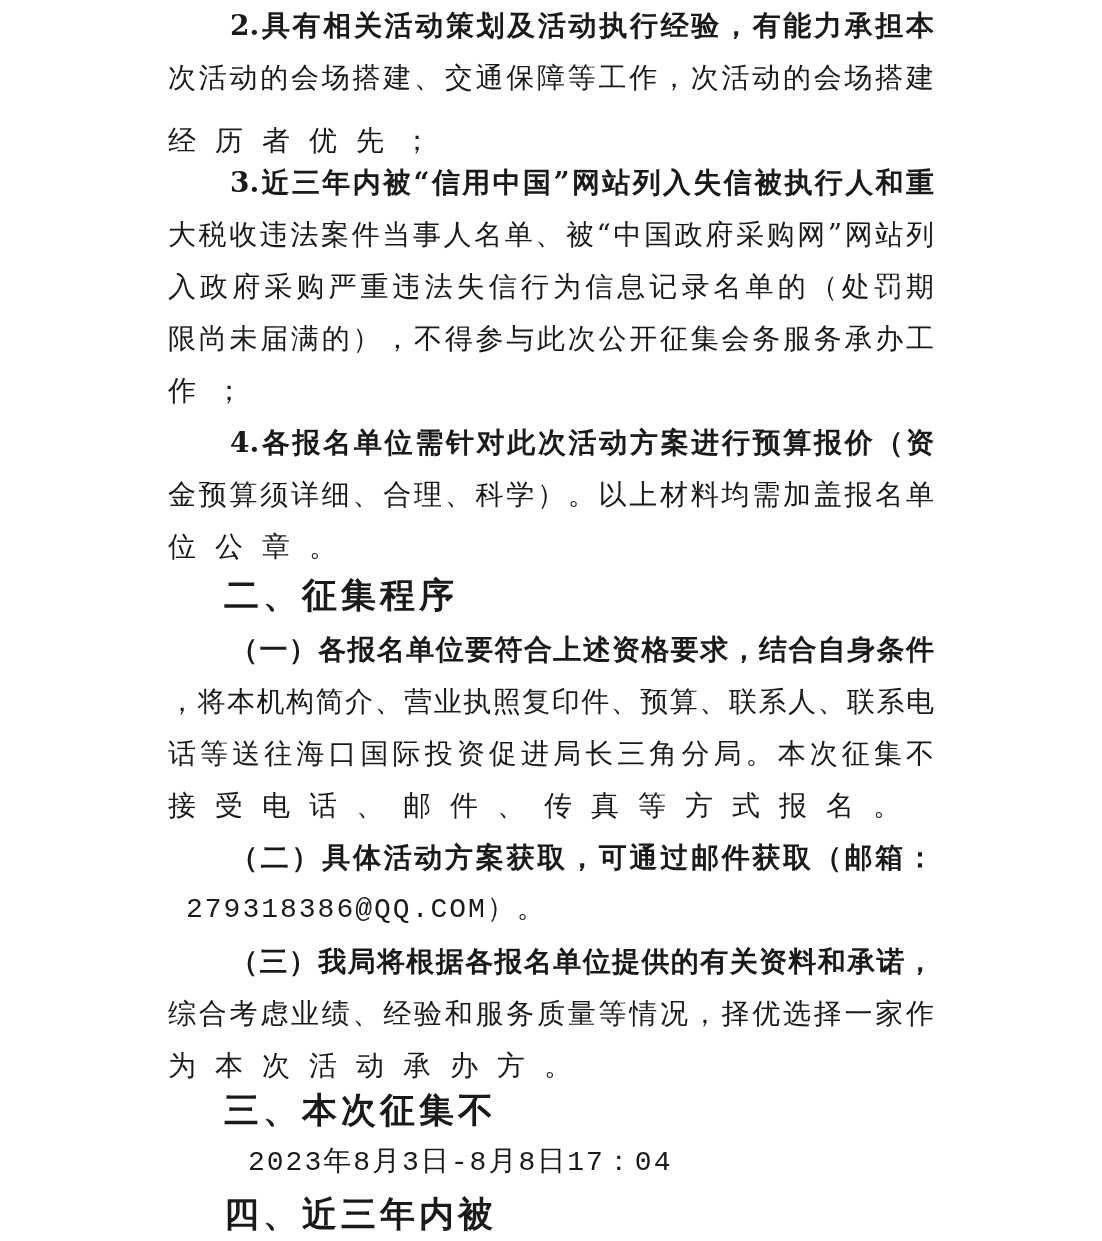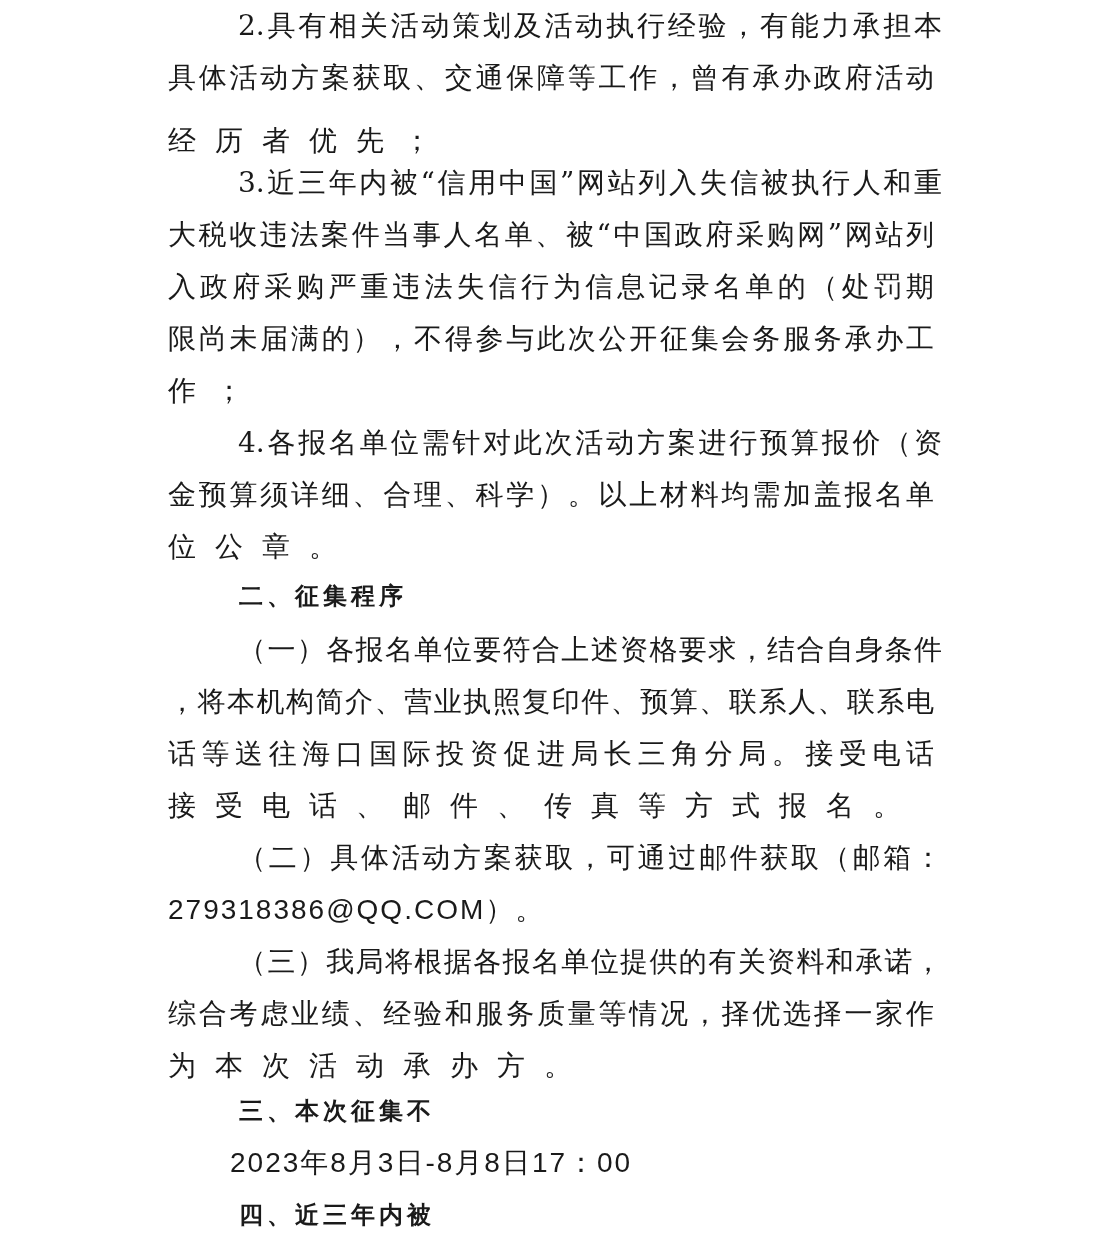--- a/index.html
+++ b/index.html
@@ -31,78 +31,80 @@
     white-space: nowrap;
     text-align: justify;
     text-align-last: justify;
     letter-spacing: 0;
   }
   .line.last {
     text-align-last: left;
     letter-spacing: 19px;
   }
   .line.indent {
-    left: 70px;
+    left: 62px;
     width: 704px;
+    font-weight: bold;
   }
   .heading {
     position: absolute;
-    left: 71px;
+    left: 56px;
     height: 52px;
-    font-size: 24px;
+    font-size: 35px;
     line-height: 52px;
     font-weight: bold;
-    font-family: Liberation Sans, sans-serif;
+    font-family: Liberation Serif, serif;
     letter-spacing: 4px;
     white-space: nowrap;
   }
   .plain {
     position: absolute;
     height: 52px;
     font-size: 28px;
     line-height: 52px;
     white-space: nowrap;
   }
   .mono {
-    font-family: Liberation Sans, sans-serif;
+    font-family: Liberation Mono, monospace;
     letter-spacing: 2px;
+    margin-left: 18px;
   }
 </style>
 </head>
 <body>
 
 <div class="page">
 
   <div class="line indent" style="top:0px">2.具有相关活动策划及活动执行经验，有能力承担本</div>
-  <div class="line" style="top:52px">具体活动方案获取、交通保障等工作，曾有承办政府活动</div>
+  <div class="line" style="top:52px">次活动的会场搭建、交通保障等工作，次活动的会场搭建</div>
   <div class="line last" style="top:115px">经历者优先；</div>
 
   <div class="line indent" style="top:157px">3.近三年内被“信用中国”网站列入失信被执行人和重</div>
   <div class="line" style="top:209px">大税收违法案件当事人名单、被“中国政府采购网”网站列</div>
   <div class="line" style="top:261px">入政府采购严重违法失信行为信息记录名单的（处罚期</div>
   <div class="line" style="top:313px">限尚未届满的），不得参与此次公开征集会务服务承办工</div>
   <div class="line last" style="top:365px">作；</div>
 
   <div class="line indent" style="top:417px">4.各报名单位需针对此次活动方案进行预算报价（资</div>
   <div class="line" style="top:469px">金预算须详细、合理、科学）。以上材料均需加盖报名单</div>
   <div class="line last" style="top:521px">位公章。</div>
 
   <div class="heading" style="top:570px">二、征集程序</div>
 
   <div class="line indent" style="top:624px">（一）各报名单位要符合上述资格要求，结合自身条件</div>
   <div class="line" style="top:676px">，将本机构简介、营业执照复印件、预算、联系人、联系电</div>
-  <div class="line" style="top:728px">话等送往海口国际投资促进局长三角分局。接受电话</div>
+  <div class="line" style="top:728px">话等送往海口国际投资促进局长三角分局。本次征集不</div>
   <div class="line last" style="top:780px">接受电话、邮件、传真等方式报名。</div>
 
   <div class="line indent" style="top:832px">（二）具体活动方案获取，可通过邮件获取（邮箱：</div>
   <div class="plain mono" style="top:884px; left:0">279318386@QQ.COM）。</div>
 
   <div class="line indent" style="top:936px">（三）我局将根据各报名单位提供的有关资料和承诺，</div>
   <div class="line" style="top:988px">综合考虑业绩、经验和服务质量等情况，择优选择一家作</div>
   <div class="line last" style="top:1040px">为本次活动承办方。</div>
 
   <div class="heading" style="top:1085px">三、本次征集不</div>
 
-  <div class="plain mono" style="top:1137px; left:62px">2023年8月3日-8月8日17：00</div>
+  <div class="plain mono" style="top:1137px; left:62px">2023年8月3日-8月8日17：04</div>
 
   <div class="heading" style="top:1189px">四、近三年内被</div>
 
 </div>
 
 </body></html>

